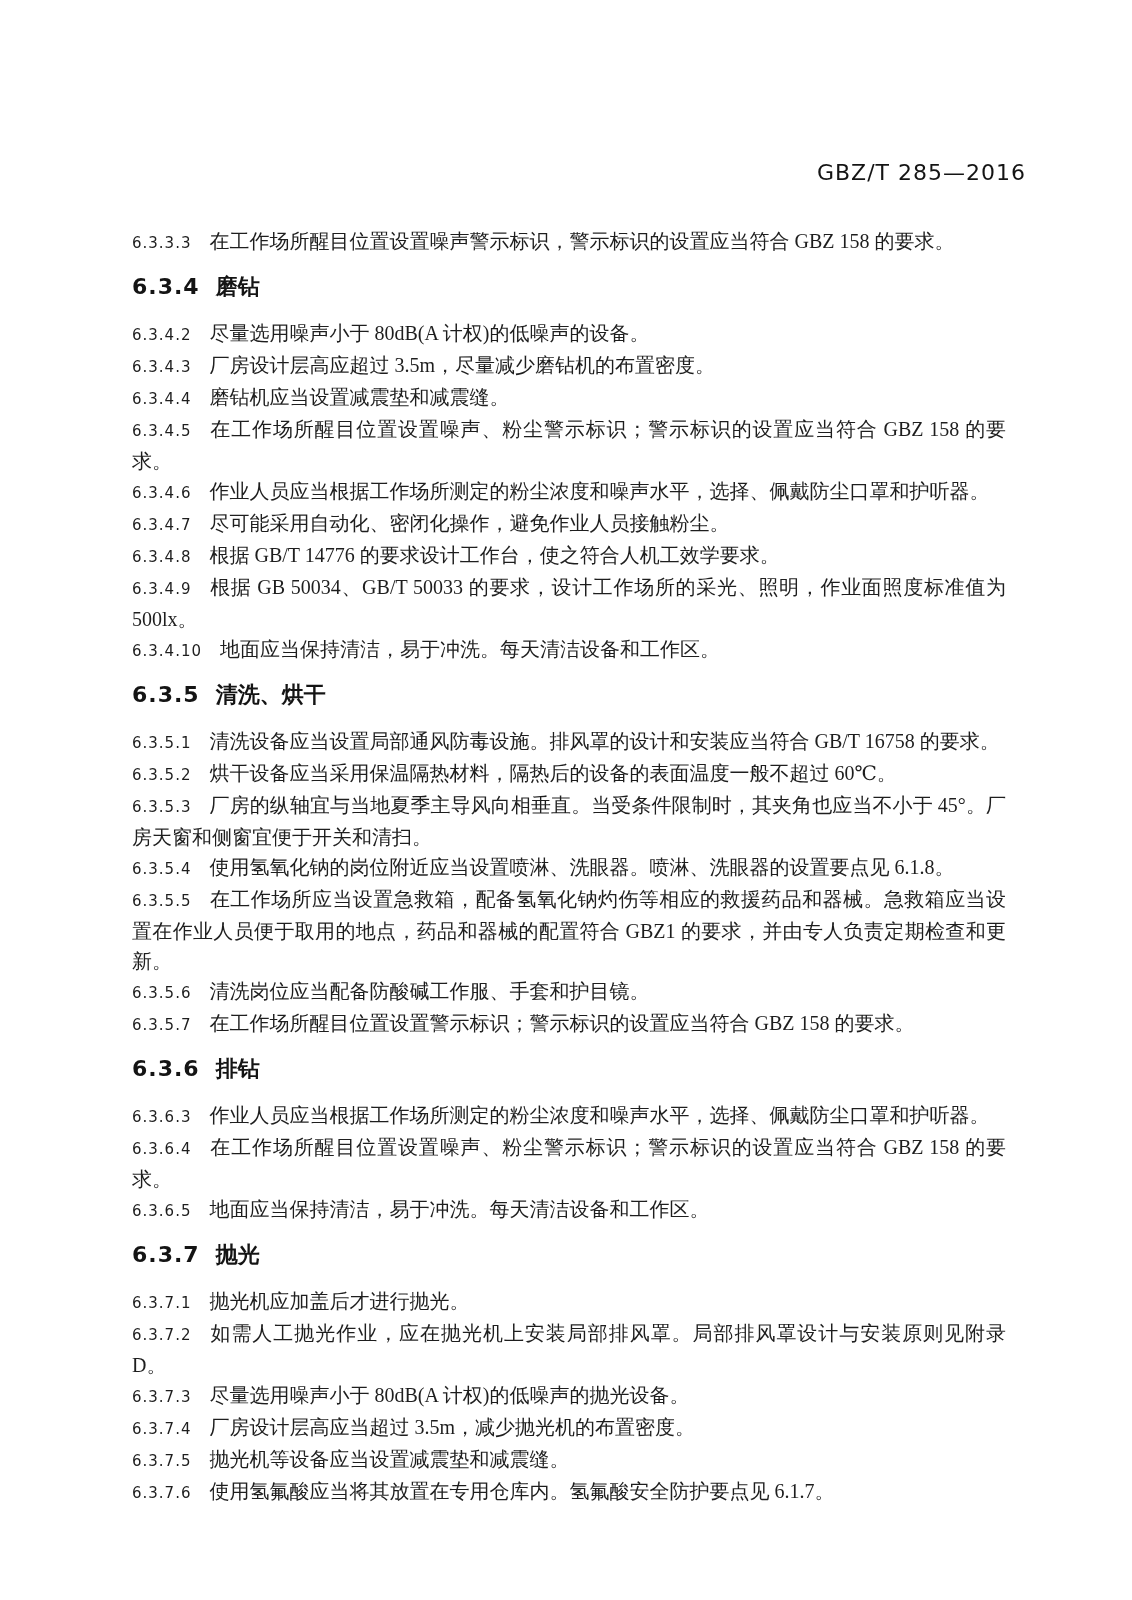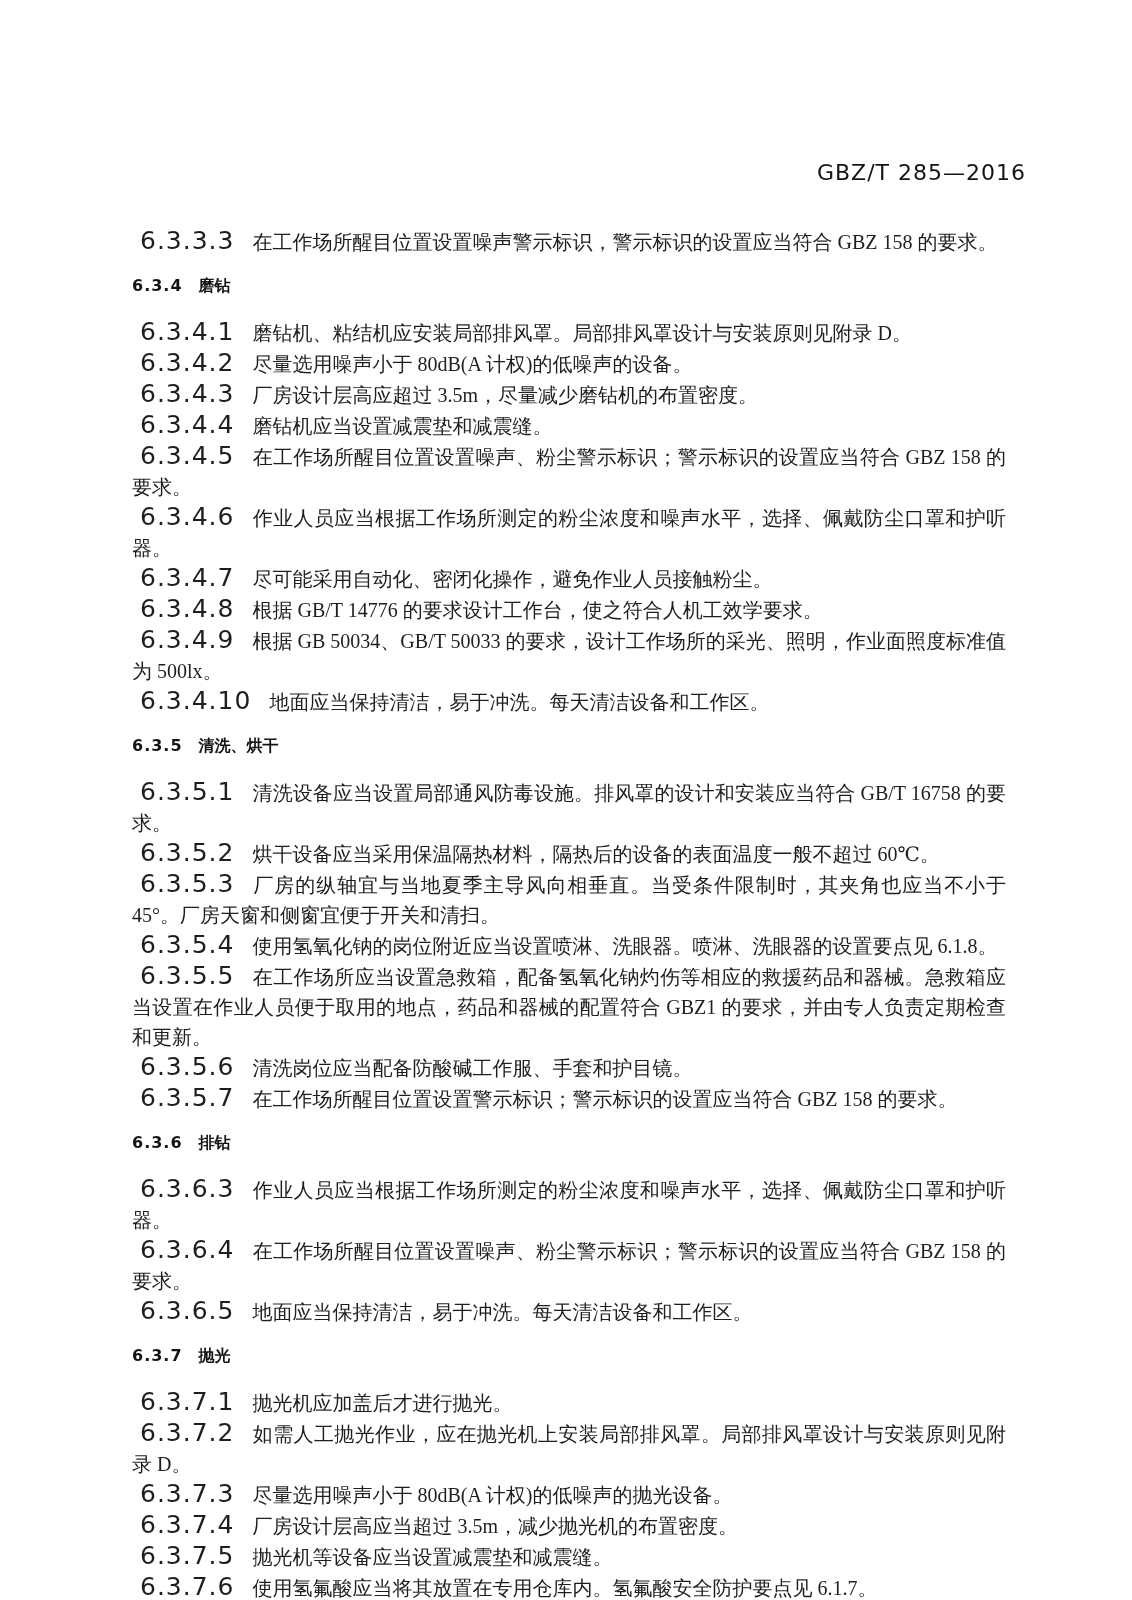--- a/index.html
+++ b/index.html
@@ -32,31 +32,30 @@
   }
   .clause {
     margin: 0;
     font-size: 20px;
     line-height: 30px;
     text-align: justify;
     color: #1e1e1e;
   }
   .clause .num {
     font-family: "DejaVu Sans", "Liberation Sans", sans-serif;
-    font-size: 25px;
+    font-size: 15px;
     letter-spacing: 1px;
     margin-right: 18px;
     white-space: nowrap;
-    margin-left: 8px;
   }
   .section-heading {
     margin: 14px 0 16px 0;
     font-family: "DejaVu Sans", "Liberation Sans", sans-serif;
     font-weight: bold;
-    font-size: 16px;
+    font-size: 22px;
     line-height: 30px;
     color: #141414;
   }
   .section-heading .num {
     letter-spacing: 1px;
     margin-right: 16px;
     white-space: nowrap;
   }
 </style>
 </head>
@@ -71,23 +70,20 @@
   <main class="content" id="content">
   <p class="clause">
     <span class="num">6.3.3.3</span><span class="text">在工作场所醒目位置设置噪声警示标识，警示标识的设置应当符合 GBZ 158 的要求。</span>
   </p>
 
 
   <h2 class="section-heading">
     <span class="num">6.3.4</span><span class="title">磨钻</span>
   </h2>
 
-  <p class="clause">
-    <span class="num">6.3.4.1</span><span class="text">磨钻机、粘结机应安装局部排风罩。局部排风罩设计与安装原则见附录 D。</span>
-  </p>
 
   <p class="clause">
     <span class="num">6.3.4.2</span><span class="text">尽量选用噪声小于 80dB(A 计权)的低噪声的设备。</span>
   </p>
 
   <p class="clause">
     <span class="num">6.3.4.3</span><span class="text">厂房设计层高应超过 3.5m，尽量减少磨钻机的布置密度。</span>
   </p>
 
   <p class="clause">

